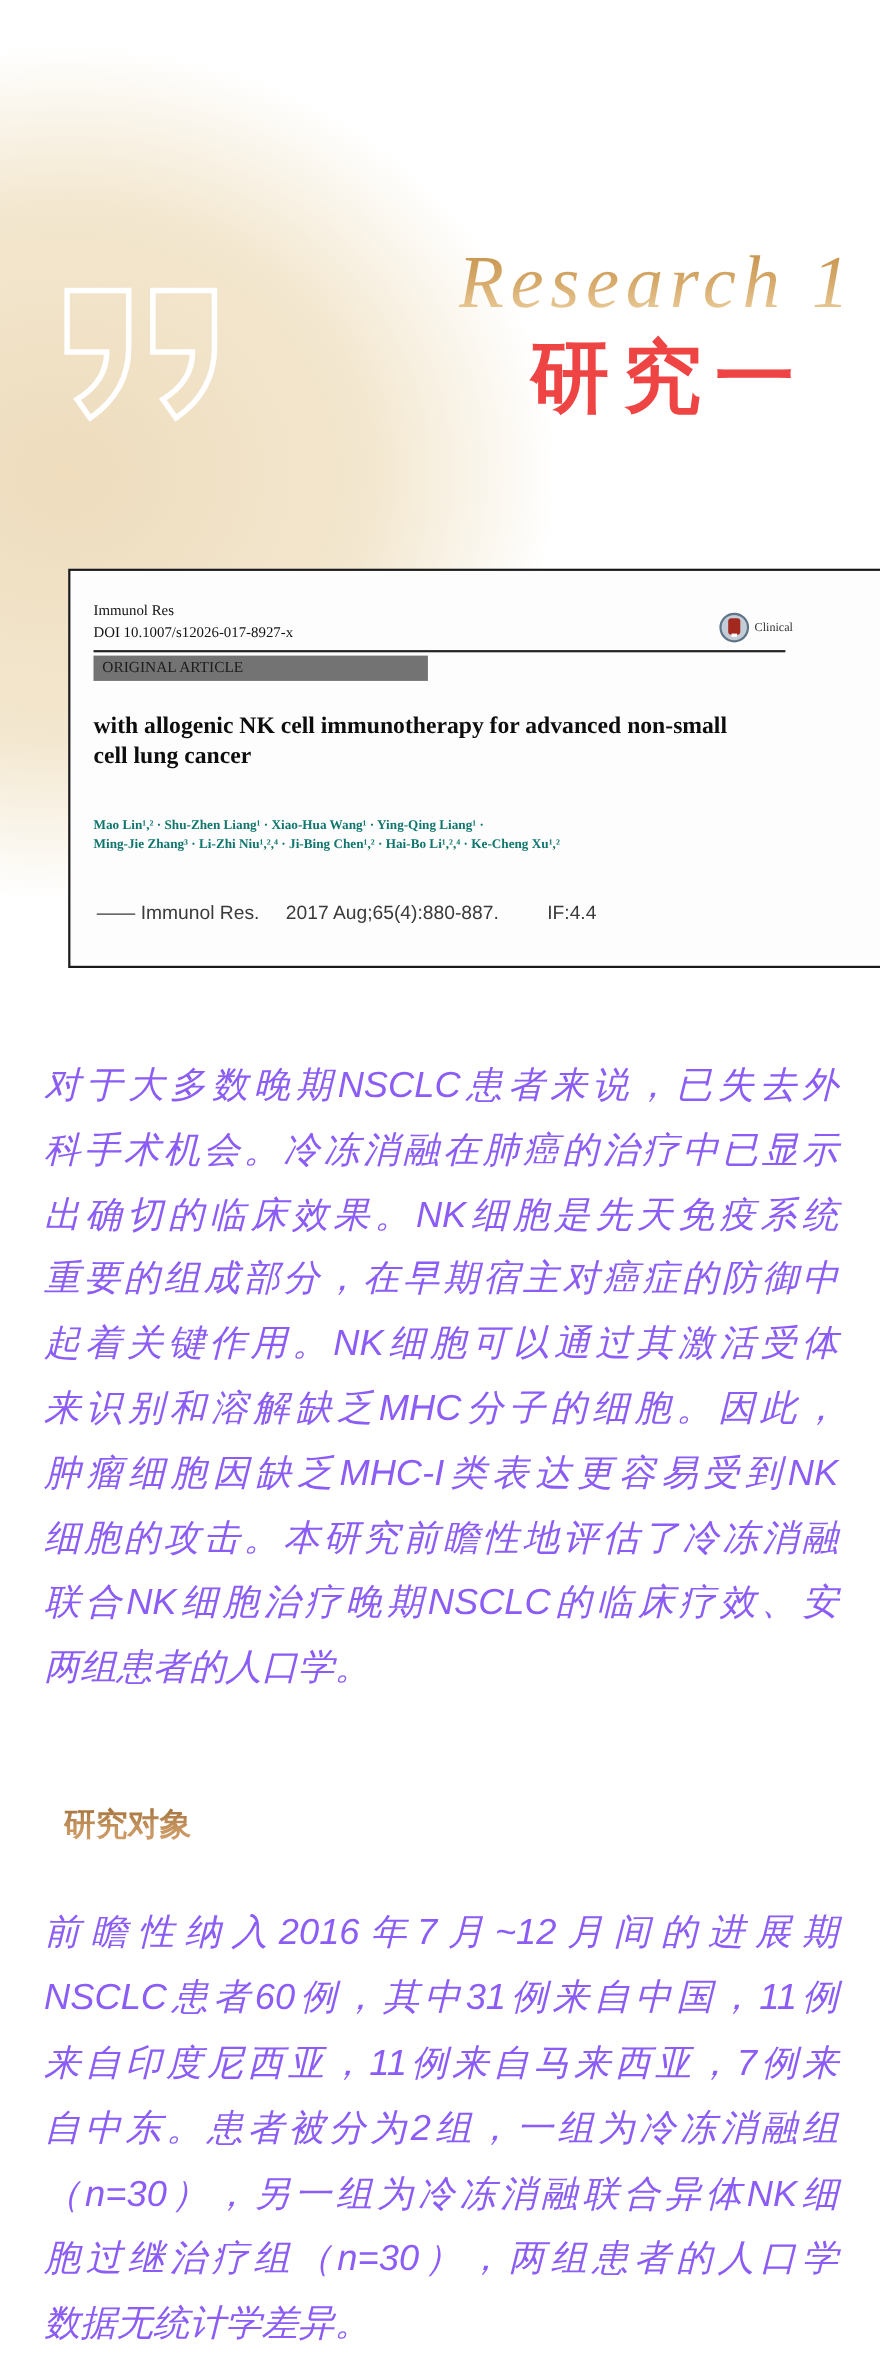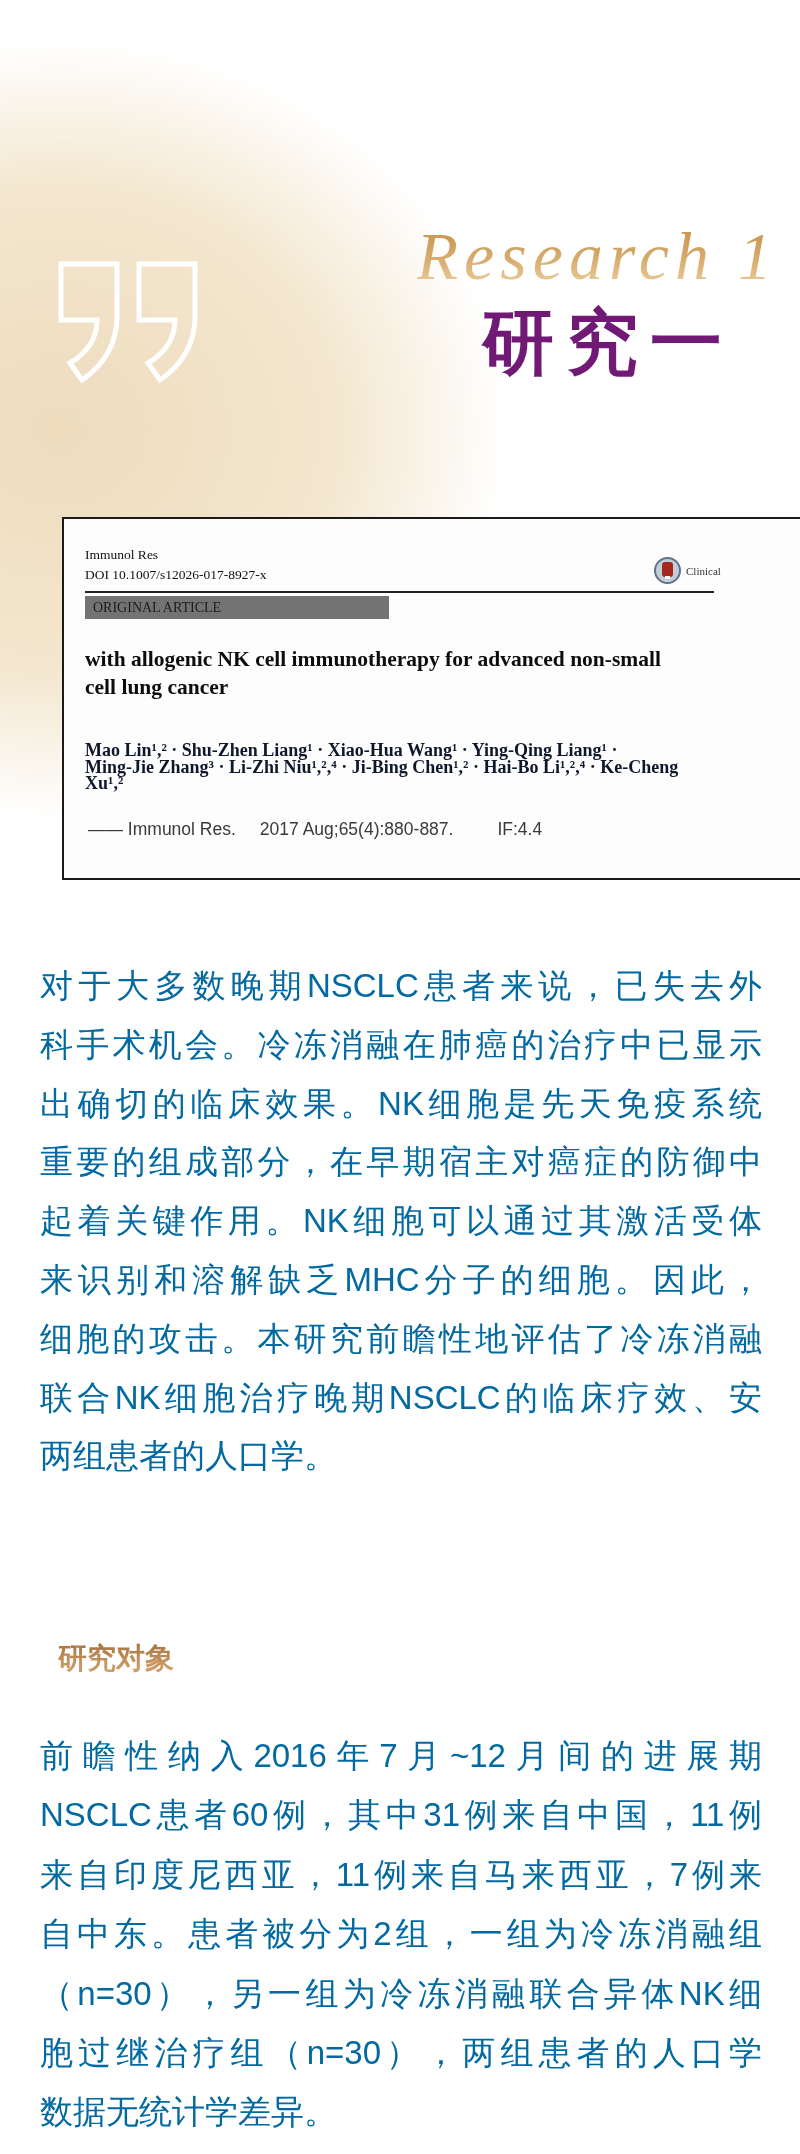--- a/index.html
+++ b/index.html
@@ -21,21 +21,21 @@
     font-family:Liberation Serif, serif;
     font-style:italic;font-size:68px;letter-spacing:6px;line-height:1;
     background:linear-gradient(180deg,#c38f46 0%,#d8ac6e 55%,#eed3a4 100%);
     -webkit-background-clip:text;background-clip:text;
     color:transparent;
   }
   .cn-title{
     position:absolute;right:66px;top:302px;
     font-family:"DejaVu Serif","Liberation Serif",serif;
     font-weight:700;font-size:72px;line-height:1.1;letter-spacing:12px;
-    color:#701a75;
+    color:#ef4444;
     margin-left:28px;
   }
   
   .paper-card{
     position:absolute;left:62px;top:517px;width:748px;height:363px;
     background:#fdfdfd;border:2px solid #1a1a1a;box-sizing:border-box;
     font-family:"Liberation Serif","DejaVu Serif",serif;color:#111;
   }
   .paper-journal{position:absolute;left:21px;top:26px;font-size:13.5px;line-height:20px;white-space:pre-line;}
   .crossmark{position:absolute;left:590px;top:38px;display:flex;align-items:center;gap:5px;}
@@ -48,30 +48,30 @@
   .article-type{
     position:absolute;left:21px;top:77px;width:304px;height:23px;
     background:#737373;color:#1c1c1c;font-size:14px;line-height:23px;padding-left:8px;box-sizing:border-box;
   }
   .paper-title{
     position:absolute;left:21px;top:127px;width:620px;
     font-weight:700;font-size:21.5px;line-height:27.5px;color:#0d0d0d;
   }
   .paper-authors{
     position:absolute;left:21px;top:223px;width:630px;
-    font-weight:700;font-size:18px;line-height:16.5px;color:#0f172a;
+    font-weight:700;font-size:12px;line-height:16.5px;color:#0f766e;
   }
   .paper-cite{
     position:absolute;left:24px;top:300px;display:flex;align-items:baseline;
     font-family:"Liberation Sans",sans-serif;font-size:17.5px;color:#3a3a3a;
   }
   .cite-issue{margin-left:24px;}
   .cite-if{margin-left:44px;}
   
-  .para{position:absolute;left:40px;width:722px;color:#0369a1;}
+  .para{position:absolute;left:40px;width:722px;color:#8b5cf6;font-style:italic;}
   .para .line{
     height:58.8px;line-height:58.8px;font-size:33px;
     text-align:justify;text-align-last:justify;
     white-space:nowrap;
   }
   .para .line.last{text-align-last:left;}
   .para2 .line{height:59.4px;line-height:59.4px;}
   .section-title{
     position:absolute;left:58px;top:1641px;
     font-family:"DejaVu Serif","Liberation Serif",serif;
@@ -129,20 +129,21 @@
   </div>
 </div>
 
 <div class="para" style="top:957px;">
   <div class="line">对于大多数晚期NSCLC患者来说，已失去外</div>
   <div class="line">科手术机会。冷冻消融在肺癌的治疗中已显示</div>
   <div class="line">出确切的临床效果。NK细胞是先天免疫系统</div>
   <div class="line">重要的组成部分，在早期宿主对癌症的防御中</div>
   <div class="line">起着关键作用。NK细胞可以通过其激活受体</div>
   <div class="line">来识别和溶解缺乏MHC分子的细胞。因此，</div>
+  <div class="line">肿瘤细胞因缺乏MHC-I类表达更容易受到NK</div>
   <div class="line">细胞的攻击。本研究前瞻性地评估了冷冻消融</div>
   <div class="line">联合NK细胞治疗晚期NSCLC的临床疗效、安</div>
   <div class="line last">两组患者的人口学。</div>
 </div>
 
 <div class="section-title">研究对象</div>
 
 <div class="para para2" style="top:1726px;">
   <div class="line">前瞻性纳入2016年7月~12月间的进展期</div>
   <div class="line">NSCLC患者60例，其中31例来自中国，11例</div>

